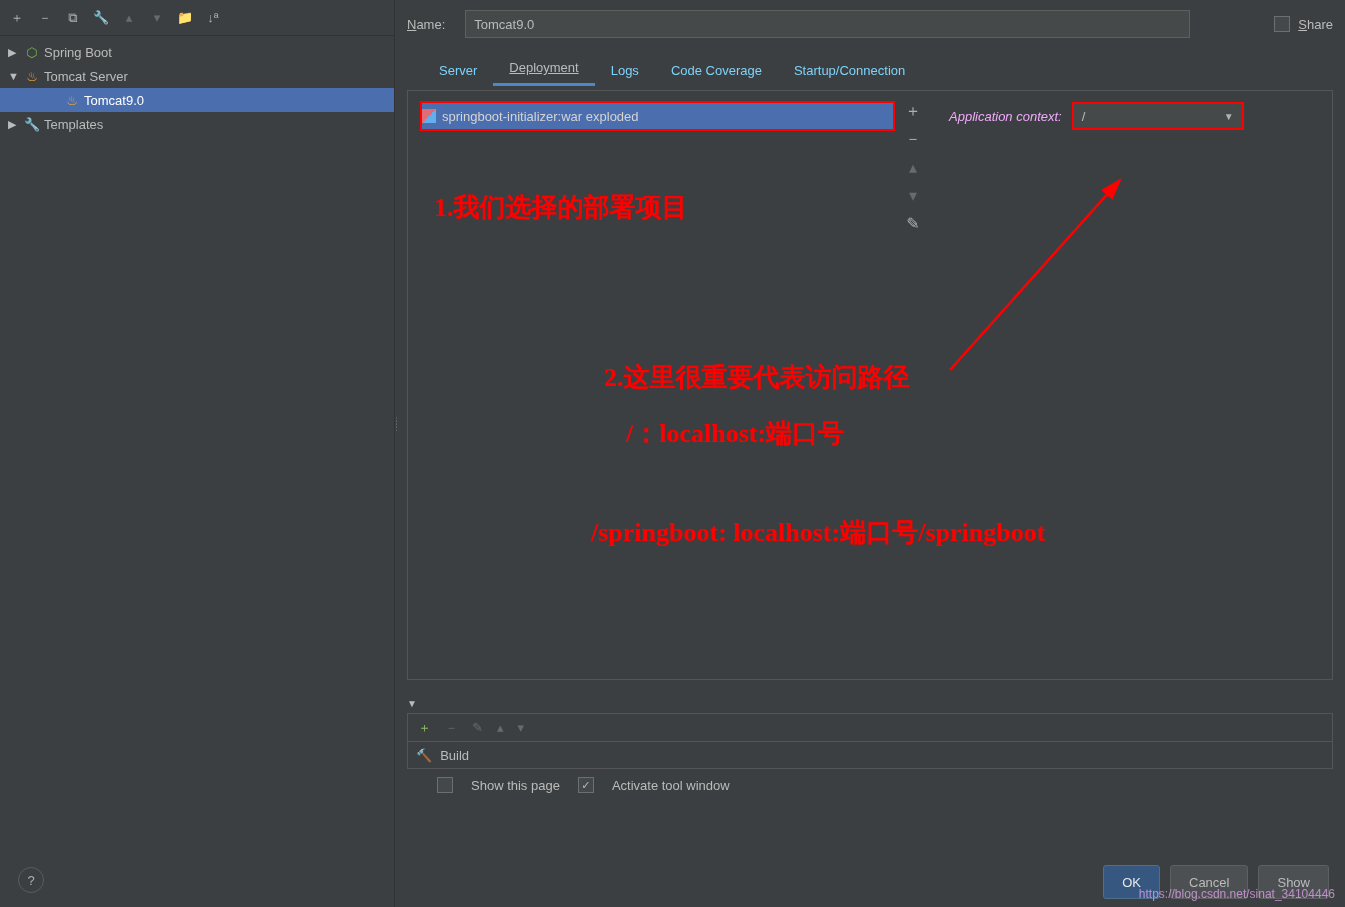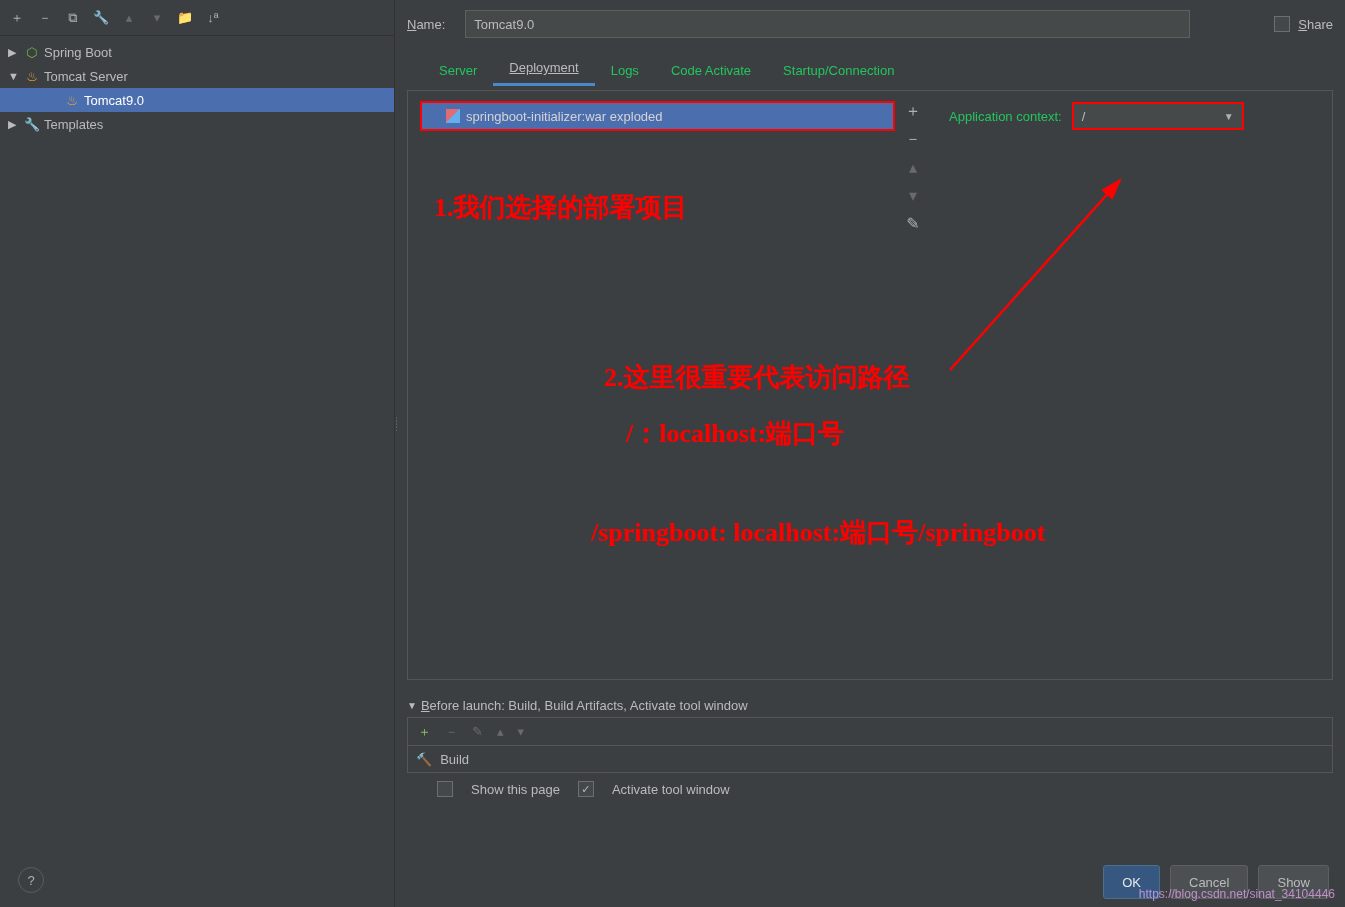--- a/index.html
+++ b/index.html
@@ -25,33 +25,33 @@
 .main { flex: 1; display: flex; flex-direction: column; padding: 0 12px; position: relative; }
 .name-row { display: flex; align-items: center; height: 48px; gap: 20px; }
 .name-label { color: #bbbbbb; }
 .name-label u { text-decoration: underline; }
 .name-input { flex: 0 0 725px; height: 28px; background: #45494a; border: 1px solid #5e6060; color: #bbbbbb; padding: 0 8px; }
 .share-wrap { margin-left: auto; display: flex; align-items: center; gap: 8px; }
 .share-check { width: 16px; height: 16px; border: 1px solid #6e6e6e; background: #43494a; }
 .share-label u { text-decoration: underline; }
 
 .tabs { display: flex; height: 34px; align-items: flex-end; gap: 0; padding-left: 16px; margin-top: 4px;}
-.tab { padding: 8px 16px; color: #22c55e; cursor: pointer; }
+.tab { padding: 8px 16px; color: #7dd3fc; cursor: pointer; }
 .tab.active { color: #bbbbbb; border-bottom: 3px solid #4a88c7; text-decoration: underline; }
 
 .config-panel { border: 1px solid #555555; margin-top: 4px; flex: 0 0 590px; padding: 10px 12px; display: flex; flex-direction: column; position: relative;}
 .section-label { color: #9a9a9a; font-size: 12px; margin-bottom: 6px; }
 .deploy-body { display: flex; gap: 8px; flex: 1; }
 .deploy-list { width: 475px; border: 2px solid #ff0000; height: 30px; background: #3c3f41; position: relative;}
-.deploy-item { background: #4b6eaf; height: 26px; display: flex; align-items: center; padding: 0 24px; gap: 6px; color: #d4d4d4; }
+.deploy-item { background: #4b6eaf; height: 26px; display: flex; align-items: center; padding: 0 0; gap: 6px; color: #d4d4d4; }
 .artifact-icon { width: 14px; height: 14px; background: linear-gradient(135deg,#e06c75 50%,#61afef 50%); }
 .btn-col { display: flex; flex-direction: column; gap: 8px; align-items: center; padding-top: 0; }
 .btn-col .ico { width: 20px; height: 20px; color: #afb1b3; cursor: pointer; display: flex; align-items: center; justify-content: center; font-size: 16px;}
 .app-context { display: flex; align-items: center; gap: 10px; margin-left: 18px; height: 30px;}
-.app-context-label { color: #22c55e; white-space: nowrap; }
+.app-context-label { color: #f0abfc; white-space: nowrap; font-style: italic; }
 .context-select { width: 172px; height: 28px; border: 2px solid #ff0000; background: #45494a; display: flex; align-items: center; justify-content: space-between; padding: 0 8px; color: #bbbbbb; }
 .context-select .chev { color: #afb1b3; font-size: 10px; }
 
 .before-launch-label { margin-top: 18px; color: #bbbbbb; display: flex; align-items: center; gap: 4px;}
 .bl-toolbar { height: 28px; border: 1px solid #555555; border-bottom: none; display: flex; align-items: center; gap: 14px; padding: 0 10px; margin-top: 4px;}
 .bl-toolbar .ico { color: #6a6a6a; cursor: pointer; }
 .bl-toolbar .ico.active { color: #8fbe5a; }
 .bl-list { height: 28px; border: 1px solid #555555; display: flex; align-items: center; padding: 0 8px; gap: 8px;}
 .hammer { color: #6a8759; }
 .bottom-checks { display: flex; align-items: center; gap: 18px; height: 32px; padding-left: 30px;}
@@ -113,21 +113,21 @@
       <div class="share-wrap">
         <span class="share-check"></span>
         <span class="share-label"><u>S</u>hare</span>
       </div>
     </div>
 
     <div class="tabs">
       <div class="tab">Server</div>
       <div class="tab active">Deployment</div>
       <div class="tab">Logs</div>
-      <div class="tab">Code Activate</div>
+      <div class="tab">Code Coverage</div>
       <div class="tab">Startup/Connection</div>
     </div>
 
     <div class="config-panel">
       <div class="deploy-body">
         <div>
           <div class="deploy-list">
             <div class="deploy-item">
               <span class="artifact-icon"></span>
               <span>springboot-initializer:war exploded</span>
@@ -146,21 +146,20 @@
           <div class="context-select">
             <span>/</span>
             <span class="chev">▼</span>
           </div>
         </div>
       </div>
     </div>
 
     <div class="before-launch-label">
       <span style="font-size:10px">▼</span>
-      <span><u>B</u>efore launch: Build, Build Artifacts, Activate tool window</span>
     </div>
     <div class="bl-toolbar">
       <span class="ico active">＋</span>
       <span class="ico">－</span>
       <span class="ico">✎</span>
       <span class="ico">▴</span>
       <span class="ico">▾</span>
     </div>
     <div class="bl-list">
       <span class="hammer">🔨</span>

